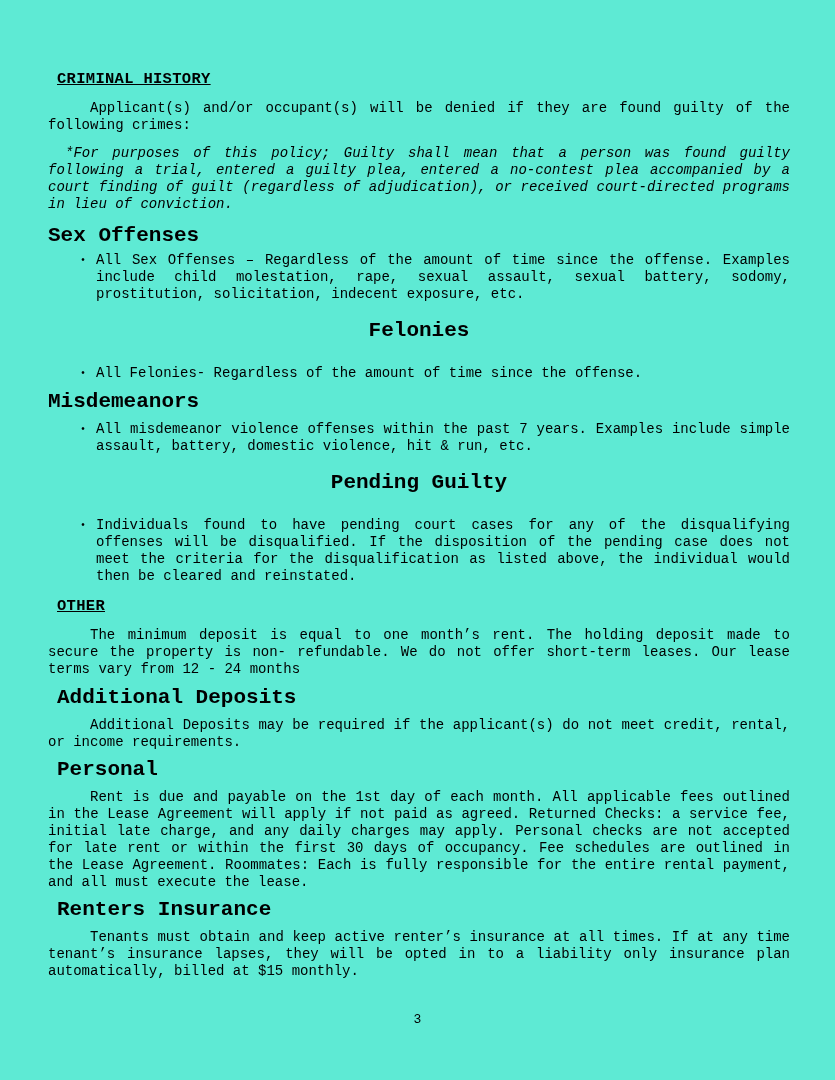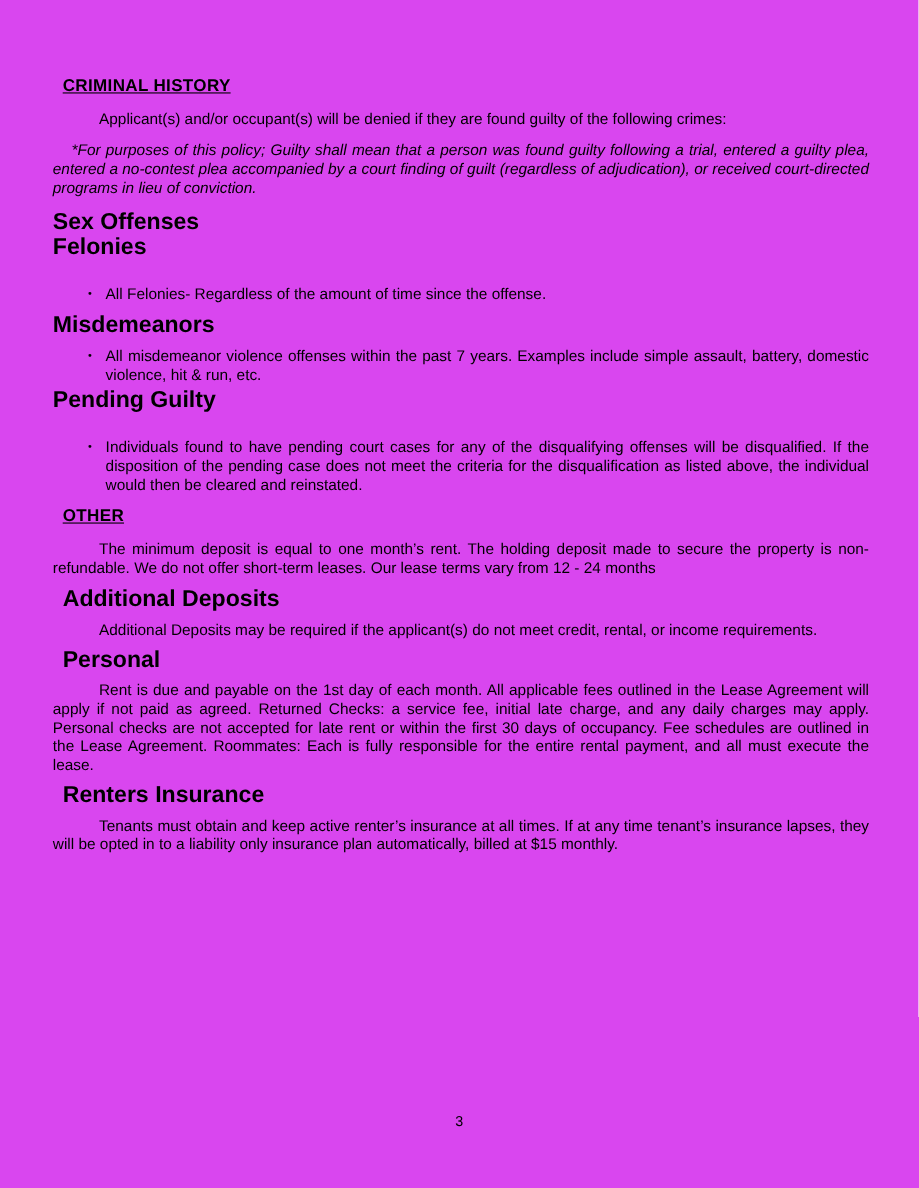--- a/index.html
+++ b/index.html
@@ -4,24 +4,24 @@
 <style>
   html, body {
     margin: 0;
     padding: 0;
     background: #ffffff;
   }
   .page {
     position: relative;
     width: 835px;
     height: 1080px;
-    background: #d946ef;
+    background: #5eead4;
     box-sizing: border-box;
     padding: 70px 45px 0 48px;
-    font-family: Liberation Sans, sans-serif;
+    font-family: Liberation Mono, monospace;
     font-size: 14px;
     line-height: 17px;
     color: #000000;
     overflow: hidden;
   }
   .doc-title {
     font-size: 15.5px;
     line-height: 18px;
     font-weight: bold;
     text-decoration: underline;
@@ -37,21 +37,21 @@
   .italic-note {
     margin: 11px 0 0 0;
     font-style: italic;
     text-indent: 17px;
     text-align: justify;
   }
   .section-heading {
     font-weight: bold;
     margin: 14px 0 0 0;
   }
-  .section-heading.tight  { margin-top: 6px; }
+  .section-heading.tight  { margin-top: 19px; text-align: center; }
   .section-heading.medium { margin-top: 11px; }
   .sub-heading {
     font-weight: bold;
     margin: 10px 0 0 9px;
   }
   .sub-heading.medium { margin-top: 11px; }
   ul.bullets {
     list-style: none;
     margin: 8px 0 0 0;
     padding: 0 0 0 48px;
@@ -90,20 +90,23 @@
 
 <div class="page">
 
   <h1 class="doc-title">CRIMINAL HISTORY</h1>
 
   <p class="intro-para">Applicant(s) and/or occupant(s) will be denied if they are found guilty of the following crimes:</p>
 
   <p class="italic-note">*For purposes of this policy; Guilty shall mean that a person was found guilty following a trial, entered a guilty plea, entered a no-contest plea accompanied by a court finding of guilt (regardless of adjudication), or received court-directed programs in lieu of conviction.</p>
 
   <h2 class="section-heading">Sex Offenses</h2>
+  <ul class="bullets">
+    <li>All Sex Offenses – Regardless of the amount of time since the offense. Examples include child molestation, rape, sexual assault, sexual battery, sodomy, prostitution, solicitation, indecent exposure, etc.</li>
+  </ul>
 
   <h2 class="section-heading tight">Felonies</h2>
   <ul class="bullets m10">
     <li>All Felonies- Regardless of the amount of time since the offense.</li>
   </ul>
 
   <h2 class="section-heading medium">Misdemeanors</h2>
   <ul class="bullets m11">
     <li>All misdemeanor violence offenses within the past 7 years. Examples include simple assault, battery, domestic violence, hit &amp; run, etc.</li>
   </ul>

